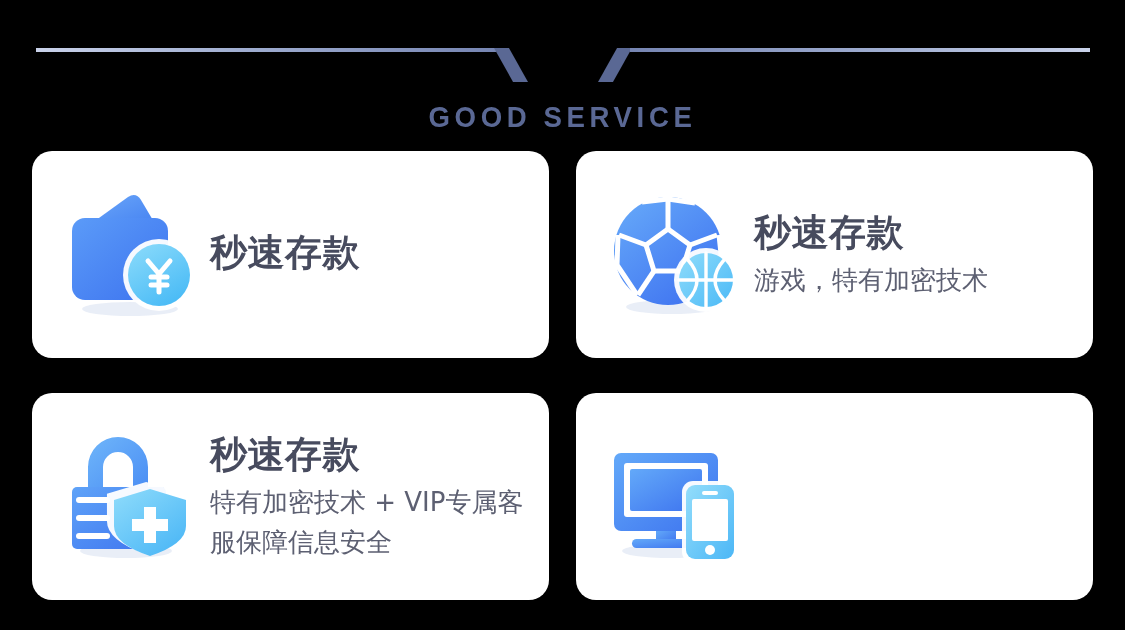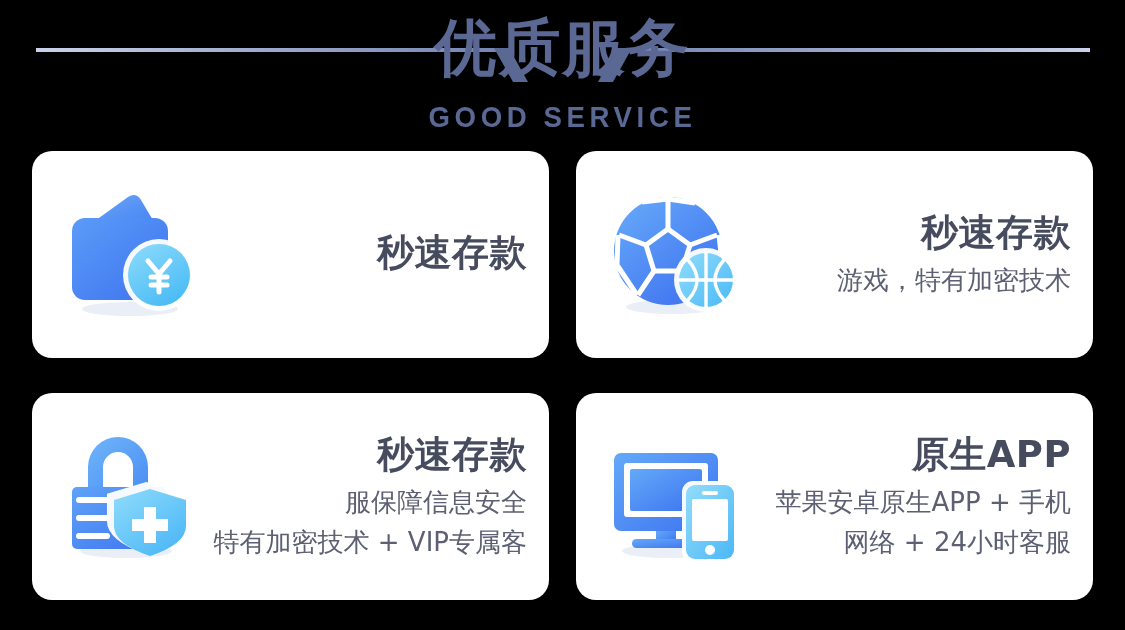--- a/index.html
+++ b/index.html
@@ -51,21 +51,20 @@
     grid-template-columns: 517px 517px;
     grid-template-rows: 207px 207px;
     column-gap: 27px; row-gap: 35px;
   }
   .card {
     background: #ffffff;
     border-radius: 20px;
     display: flex; align-items: center;
     padding: 0 22px 0 30px;
     overflow: hidden;
-    text-align: right;
   }
 
   .icon-wrap {
     position: relative; width: 140px; height: 132px;
     flex: 0 0 140px;
   }
   .card-text { flex: 1 1 auto; padding-left: 8px; }
   .card-title {
     font-size: 37px; font-weight: bold; line-height: 46px;
     color: #474b5e; letter-spacing: 0.5px;
@@ -84,21 +83,20 @@
 </head>
 <body>
 
 <div class="page">
 
   <div class="header">
     <div class="rule left"></div>
     <div class="slash left"></div>
     <div class="slash right"></div>
     <div class="rule right"></div>
-    <div class="title-cn">优质服务</div>
     <div class="title-en">GOOD SERVICE</div>
   </div>
 
   <div class="grid">
 
     <div class="card">
       <div class="icon-wrap">
         <svg width="140" height="132" viewBox="0 0 140 132">
           <defs>
             <linearGradient id="g-wallet" x1="0" y1="0" x2="1" y2="1">
@@ -206,22 +204,22 @@
             <rect x="14" y="102" width="34" height="6" rx="3"></rect>
           </g>
           <path d="M92 56 L132 68 V96 Q132 116 92 130 Q52 116 52 96 V68 Z" fill="#ffffff" opacity="0.95" transform="translate(-6,-4) scale(0.98)"></path>
           <path d="M88 58 L124 69 V95 Q124 113 88 125 Q52 113 52 95 V69 Z" fill="url(#g-shield)"></path>
           <path d="M82 76 h12 v12 h12 v12 h-12 v12 h-12 v-12 h-12 v-12 h12 z" fill="#ffffff"></path>
         </svg>
       </div>
       <div class="card-text">
         <div class="card-title">秒速存款</div>
         <div class="card-desc">
+          <span>特有加密技术 + VIP专属客</span>
           <span>服保障信息安全</span>
-          <span>特有加密技术 + VIP专属客</span>
         </div>
       </div>
     </div>
 
     <div class="card">
       <div class="icon-wrap">
         <svg width="140" height="132" viewBox="0 0 140 132">
           <defs>
             <linearGradient id="g-monitor" x1="0" y1="0" x2="1" y2="1">
               <stop offset="0%" stop-color="#63a9f9"></stop>
@@ -238,23 +236,16 @@
           <rect x="24" y="38" width="72" height="42" rx="2" fill="url(#g-monitor)"></rect>
           <rect x="50" y="100" width="20" height="12" fill="url(#g-monitor)"></rect>
           <rect x="26" y="108" width="68" height="9" rx="4.5" fill="url(#g-monitor)"></rect>
           <rect x="76" y="50" width="56" height="82" rx="11" fill="#ffffff" opacity="0.95"></rect>
           <rect x="80" y="54" width="48" height="74" rx="9" fill="url(#g-phone)"></rect>
           <rect x="86" y="68" width="36" height="42" rx="2" fill="#ffffff"></rect>
           <rect x="96" y="60" width="16" height="4" rx="2" fill="#ffffff"></rect>
           <circle cx="104" cy="119" r="5" fill="#ffffff"></circle>
         </svg>
       </div>
-      <div class="card-text">
-        <div class="card-title">原生APP</div>
-        <div class="card-desc">
-          <span>苹果安卓原生APP + 手机</span>
-          <span>网络 + 24小时客服</span>
-        </div>
-      </div>
     </div>
 
   </div>
 </div>
 
 </body></html>

